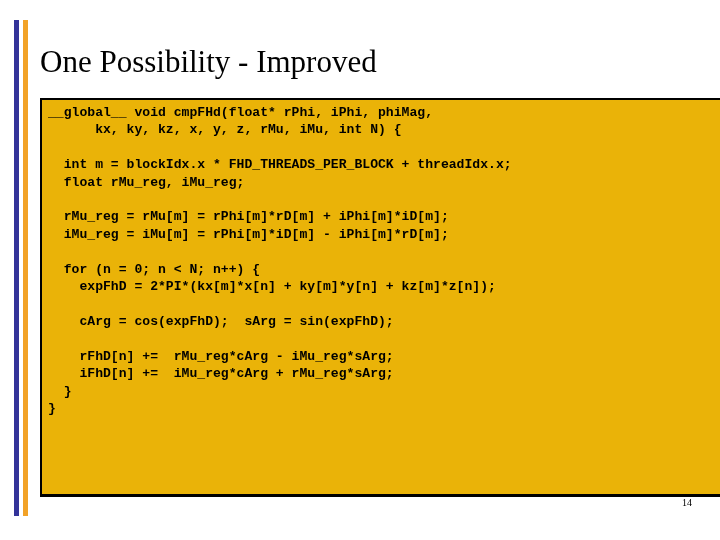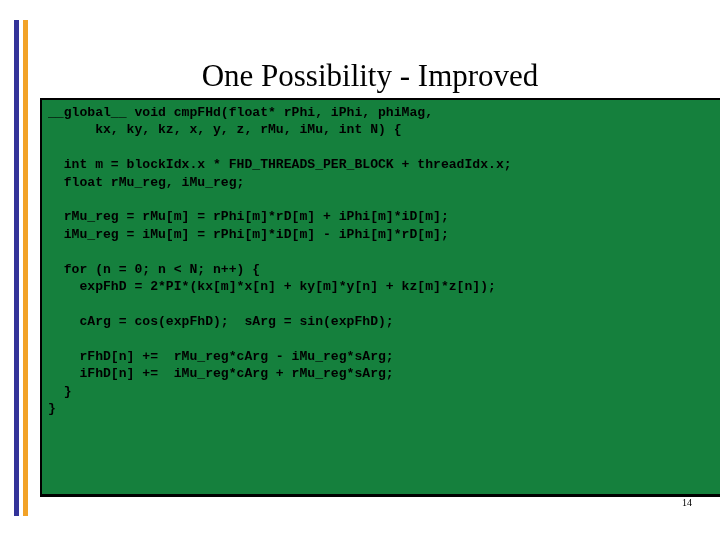--- a/index.html
+++ b/index.html
@@ -33,43 +33,42 @@
     height: 496px;
     background: #F2A227;
   }
 
   
   #slide-title {
     position: absolute;
     left: 40px;
     top: 44px;
     width: 660px;
-    text-align: center;
+    text-align: left;
     font-family: "Liberation Serif", serif;
     font-size: 31px;
     font-weight: normal;
     color: #000000;
     line-height: 36px;
     white-space: nowrap;
-    margin-top: 14px;
   }
 
   
   #code-box {
     position: absolute;
     left: 40px;
     top: 98px;
     width: 680px;
     height: 398px;
     border-top: 2px solid #000000;
     border-left: 2px solid #000000;
     border-bottom: 2px solid #000000;
     border-right: none;
     box-sizing: border-box;
-    background: #15803d;
+    background: #eab308;
     overflow: hidden;
   }
   #code-text {
     position: absolute;
     left: 6px;
     top: 4px;
     margin: 0;
     font-family: "Liberation Mono", "DejaVu Sans Mono", monospace;
     font-size: 13.1px;
     font-weight: bold;

